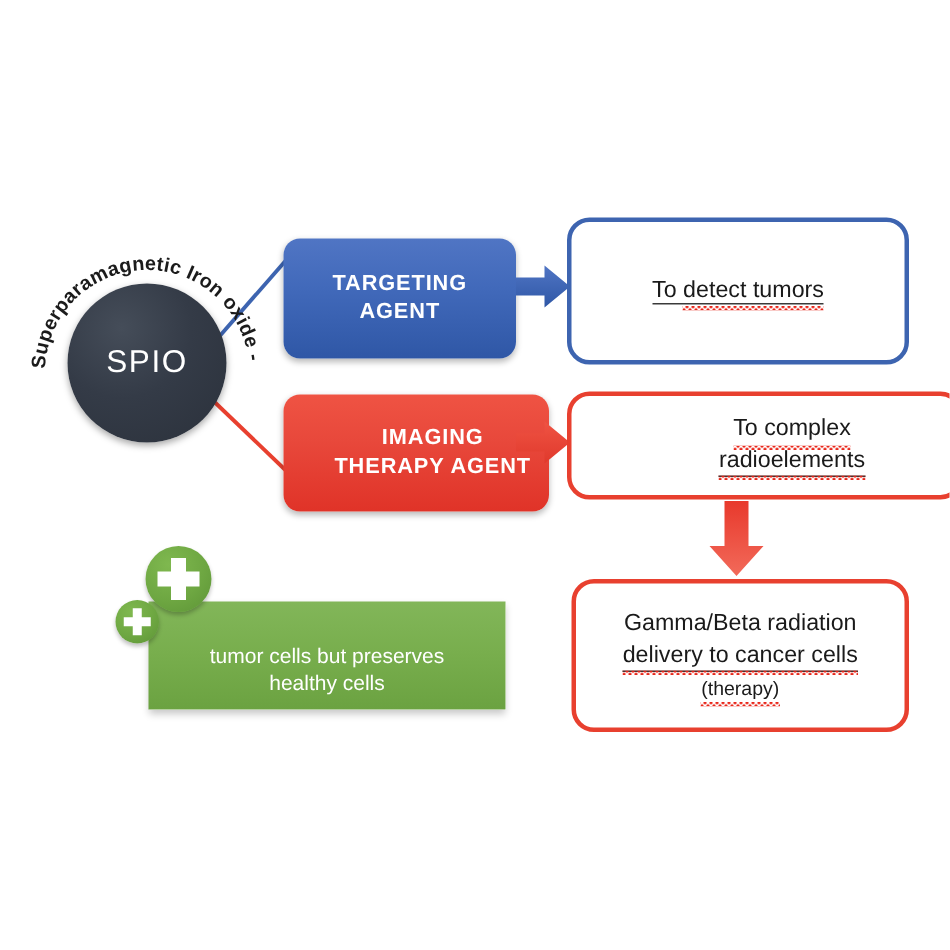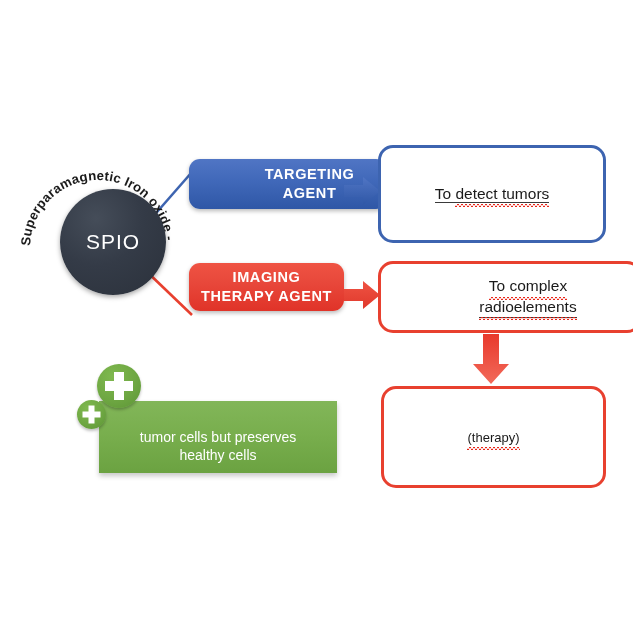--- a/index.html
+++ b/index.html
@@ -38,21 +38,21 @@
   }
   .ring-text {
     font-family: "Liberation Sans", sans-serif;
     font-size: 13.2px;
     font-weight: bold;
     fill: #1b1b1b;
     letter-spacing: 0.2px;
   }
   #spio-circle {
     position: absolute;
-    left: 42px;
+    left: 27px;
     top: 27px;
     width: 106px;
     height: 106px;
     border-radius: 50%;
     background: radial-gradient(circle at 34% 28%, #454d59 0%, #343b47 45%, #2b313b 100%);
     box-shadow: 0 2px 5px rgba(0,0,0,0.35);
     display: flex;
     align-items: center;
     justify-content: center;
   }
@@ -85,30 +85,30 @@
     font-weight: bold;
     font-size: 14.5px;
     line-height: 1.28;
     letter-spacing: 0.6px;
     box-shadow: 0 2px 4px rgba(0,0,0,0.28);
   }
   #targeting-agent-box {
     left: 189px;
     top: 159px;
     width: 155px;
-    height: 50px;
+    height: 80px;
     background: linear-gradient(to bottom, #5075c4 0%, #4169ba 42%, #2f57a6 100%);
-    padding-left: 43px;
   }
   #imaging-therapy-agent-box {
     left: 189px;
     top: 263px;
     width: 155px;
-    height: 48px;
+    height: 78px;
     background: linear-gradient(to bottom, #ef5343 0%, #e8483b 40%, #e03328 100%);
+    padding-left: 22px;
   }
 
   
   .outcome-box {
     position: absolute;
     background: #ffffff;
     border-radius: 15px;
     display: flex;
     align-items: center;
     justify-content: center;
@@ -288,20 +288,24 @@
   </div>
 
   <div class="outcome-box" id="complex-radio-box">
     <div>
       <span class="squiggle">To complex</span><br>
       <span class="squiggle underline-solid">radioelements</span>
     </div>
   </div>
 
   <div class="outcome-box" id="gamma-beta-box">
+    <div>Gamma/Beta radiation</div>
+    <div>
+      <span class="squiggle underline-solid">delivery to cancer cells</span>
+    </div>
     <div id="gamma-sub">
       <span class="squiggle">(therapy)</span>
     </div>
   </div>
 
   <div id="local-treatment-box">
     <div>
       <br>
       <span>tumor cells but preserves</span><br>
       <span>healthy cells</span>

